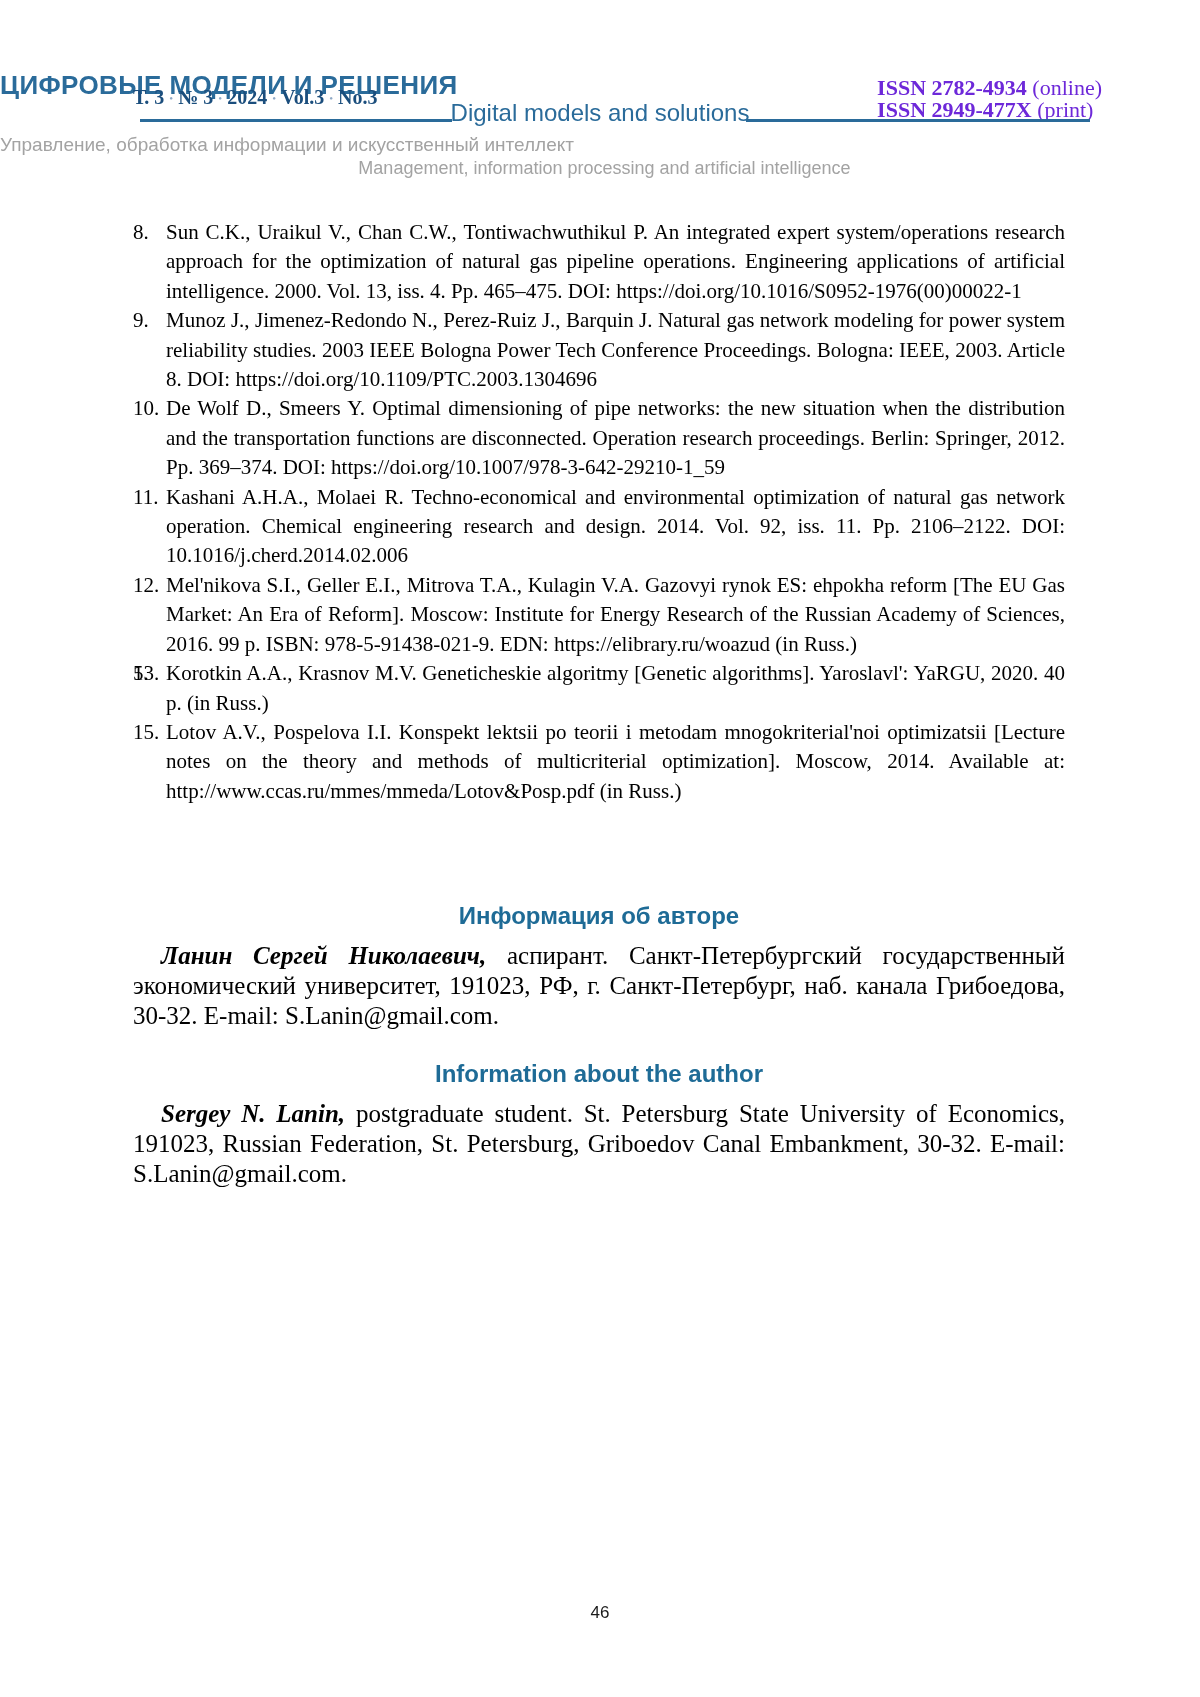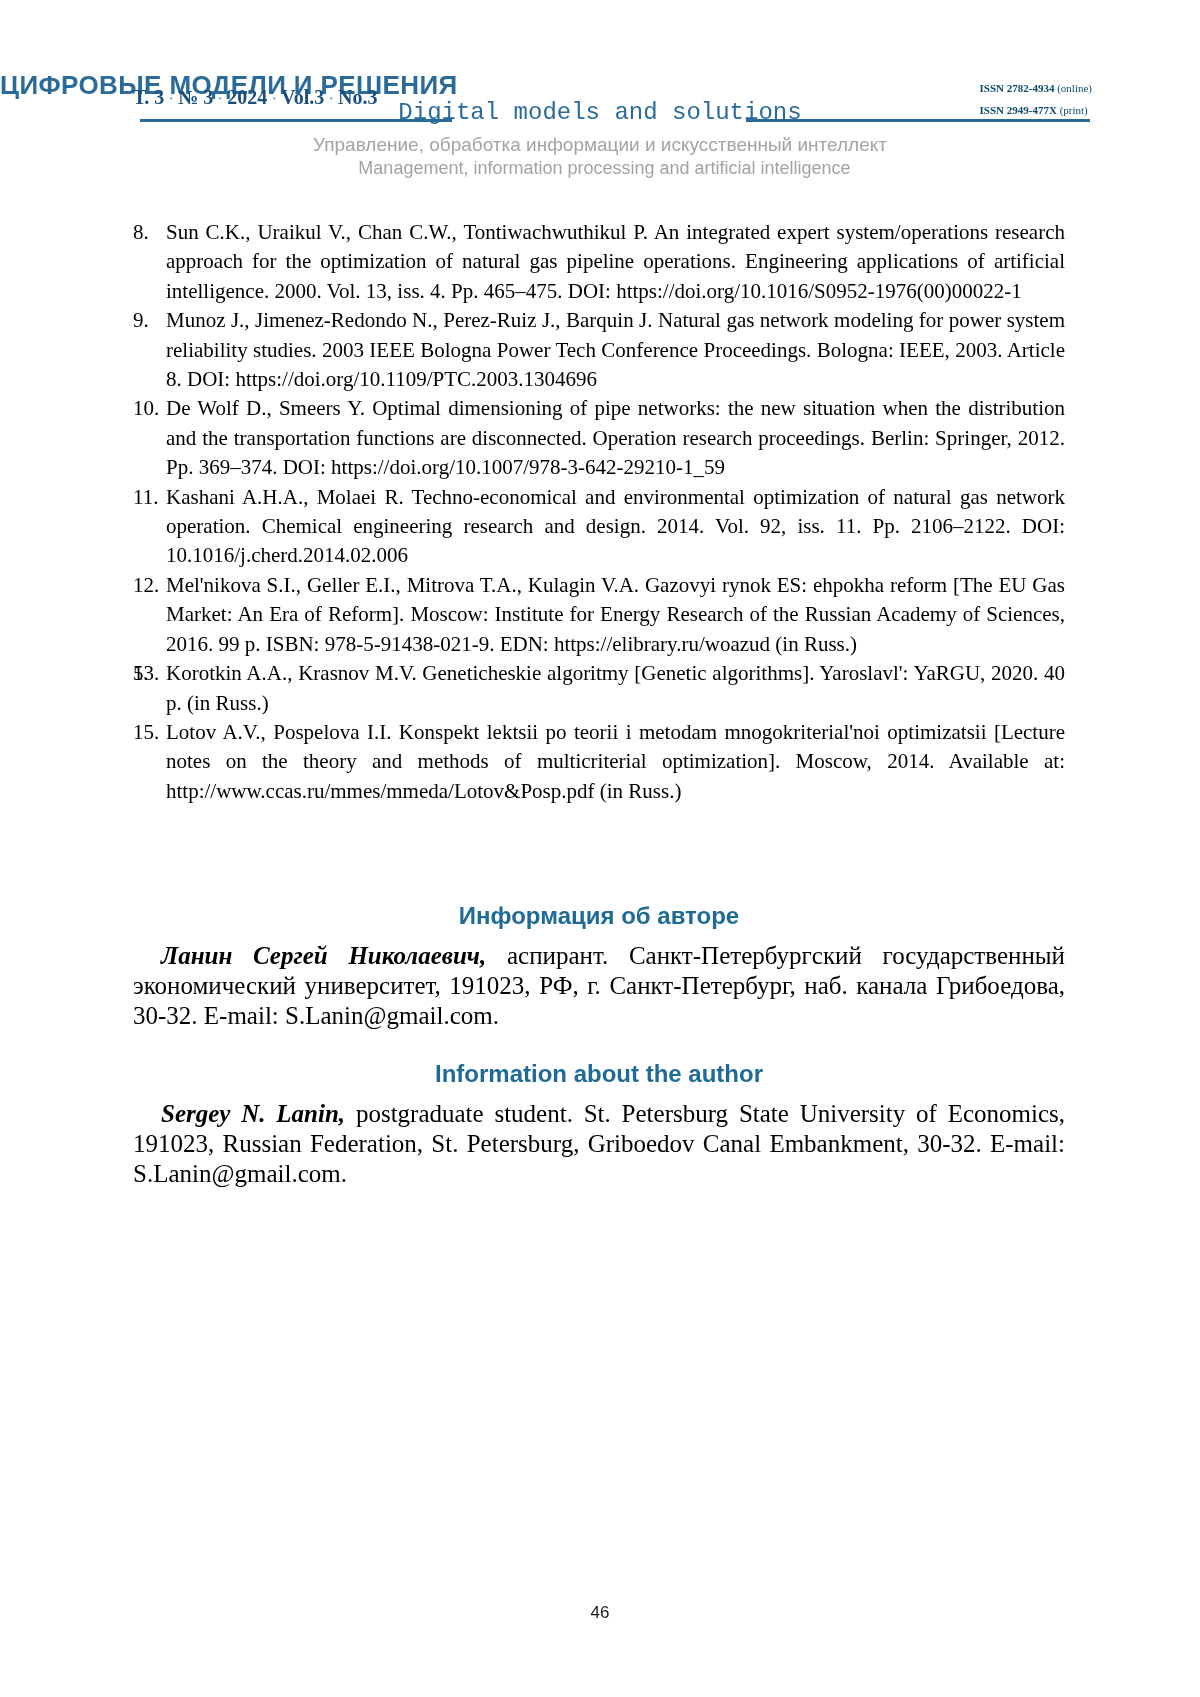--- a/index.html
+++ b/index.html
@@ -43,32 +43,32 @@
     font-weight: 700;
     font-size: 26px;
     letter-spacing: 0.4px;
     color: #2a6b9a;
   }
   .title-en {
     position: absolute;
     left: 0; right: 0;
     top: 99px;
     text-align: center;
-    font-family: Liberation Mono, monospace;
+    font-family: Liberation Sans, sans-serif;
     font-weight: 400;
     font-size: 24px;
     color: #2a6b9a;
   }
   .issn-block {
     position: absolute;
-    right: 108px;
+    right: 98px;
     top: 77px;
-    font-size: 11px;
+    font-size: 22px;
     line-height: 22px;
-    color: #0c4a6e;
+    color: #6d28d9;
     text-align: left;
     white-space: nowrap;
   }
   .issn-num { font-weight: 700; }
   .issn-suffix { font-weight: 400; }
   .rule-left {
     position: absolute;
     left: 140px;
     top: 119px;
     width: 312px;
@@ -80,21 +80,21 @@
     left: 746px;
     top: 119px;
     width: 344px;
     height: 3px;
     background: #2a6b9a;
   }
   .section-ru {
     position: absolute;
     left: 0; right: 0;
     top: 134px;
-    text-align: center;
+    text-align: left;
     font-family: "Liberation Sans", sans-serif;
     font-size: 19px;
     color: #a3a3a3;
   }
   .section-en {
     position: absolute;
     left: 0; right: 0;
     top: 158px;
     text-align: center;
     font-family: "Liberation Sans", sans-serif;

